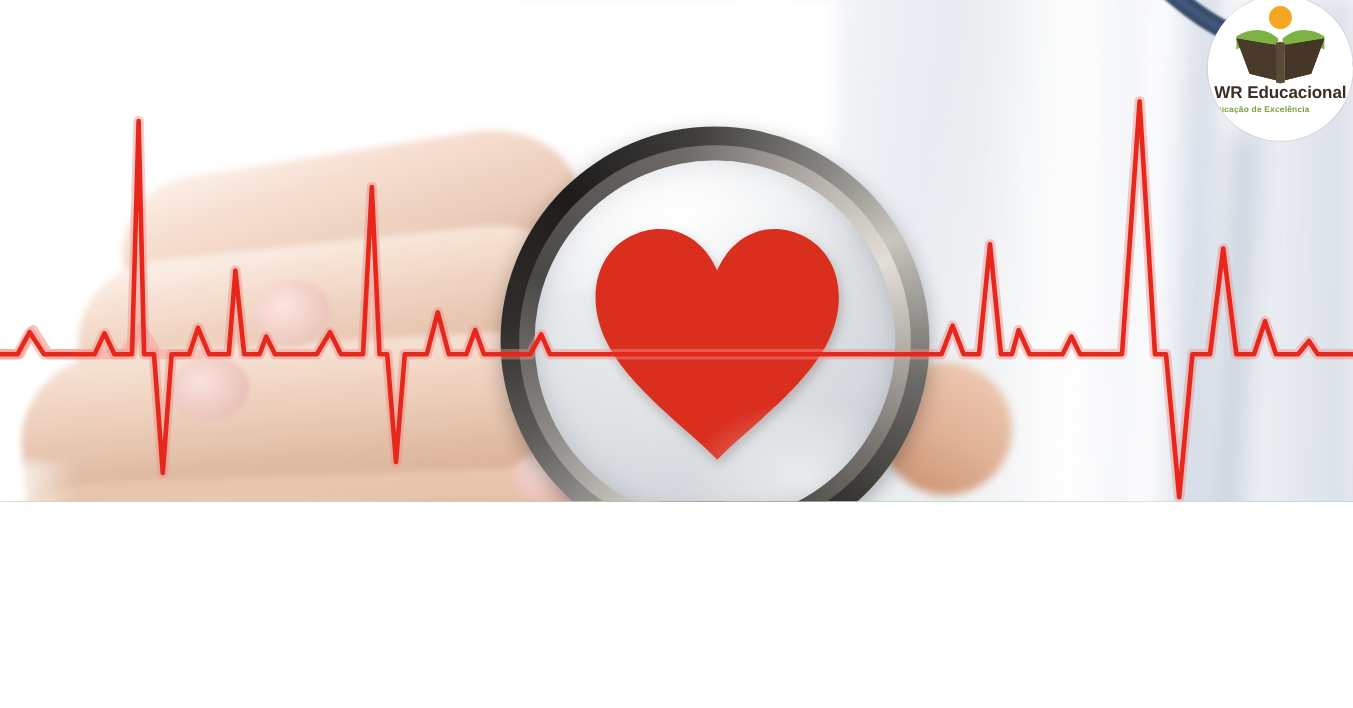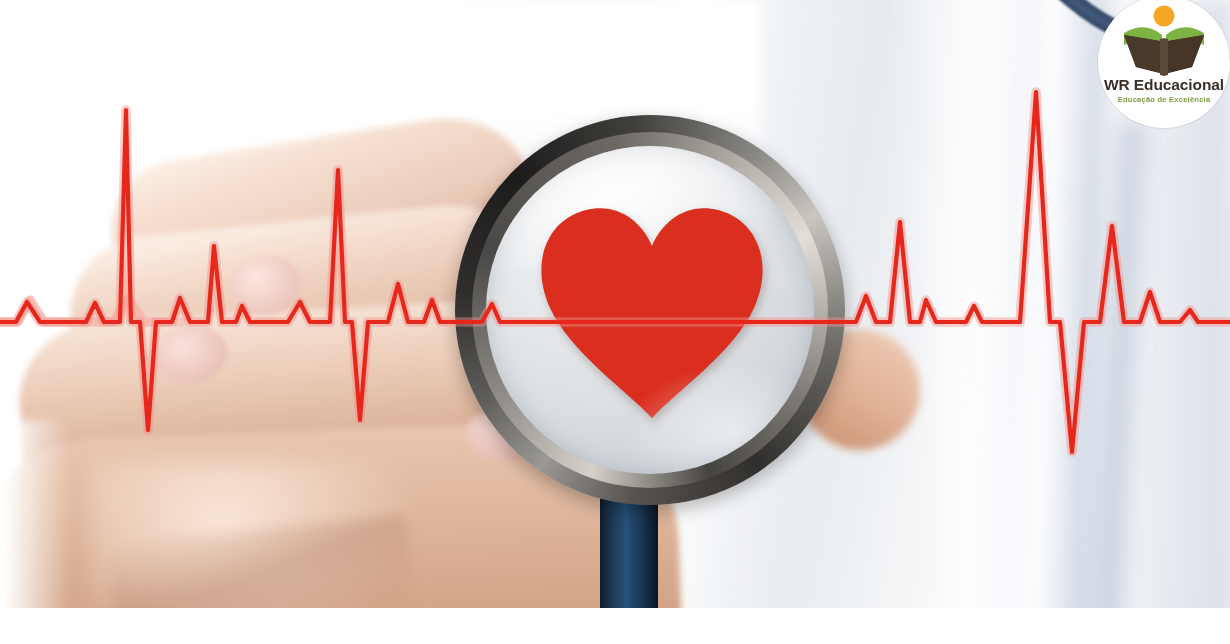--- a/index.html
+++ b/index.html
@@ -1,20 +1,20 @@
 <!DOCTYPE html>
 <html><head>
 <meta charset="utf-8">
 <style>
   html,body{margin:0;padding:0;background:#fff;}
   body{font-family:"Liberation Sans",sans-serif;}
 
   .stage{
     position:relative;
-    width:1230px;height:608px;
+    width:1230px;height:456px;
     overflow:hidden;
     background:#15803d;
   }
 
   
   .bg-base{
     position:absolute;inset:0;
     background:
       linear-gradient(100deg,
         #ffffff 0%, #ffffff 22%,
@@ -197,21 +197,21 @@
   .logo-name{
     position:absolute;left:0;right:0;top:80px;
     text-align:center;
     font-family:"Liberation Sans",sans-serif;
     font-weight:bold;font-size:15.5px;color:#3b3027;
     letter-spacing:-.1px;
     white-space:nowrap;
   }
   .logo-tag{
     position:absolute;left:0;right:0;top:99px;
-    text-align:center;
+    text-align:left;
     font-family:"Liberation Sans",sans-serif;
     font-weight:bold;font-size:7.6px;color:#7c9e3f;
     letter-spacing:.2px;
     white-space:nowrap;
   }
 </style>
 </head>
 <body>
 
 <div class="stage">

